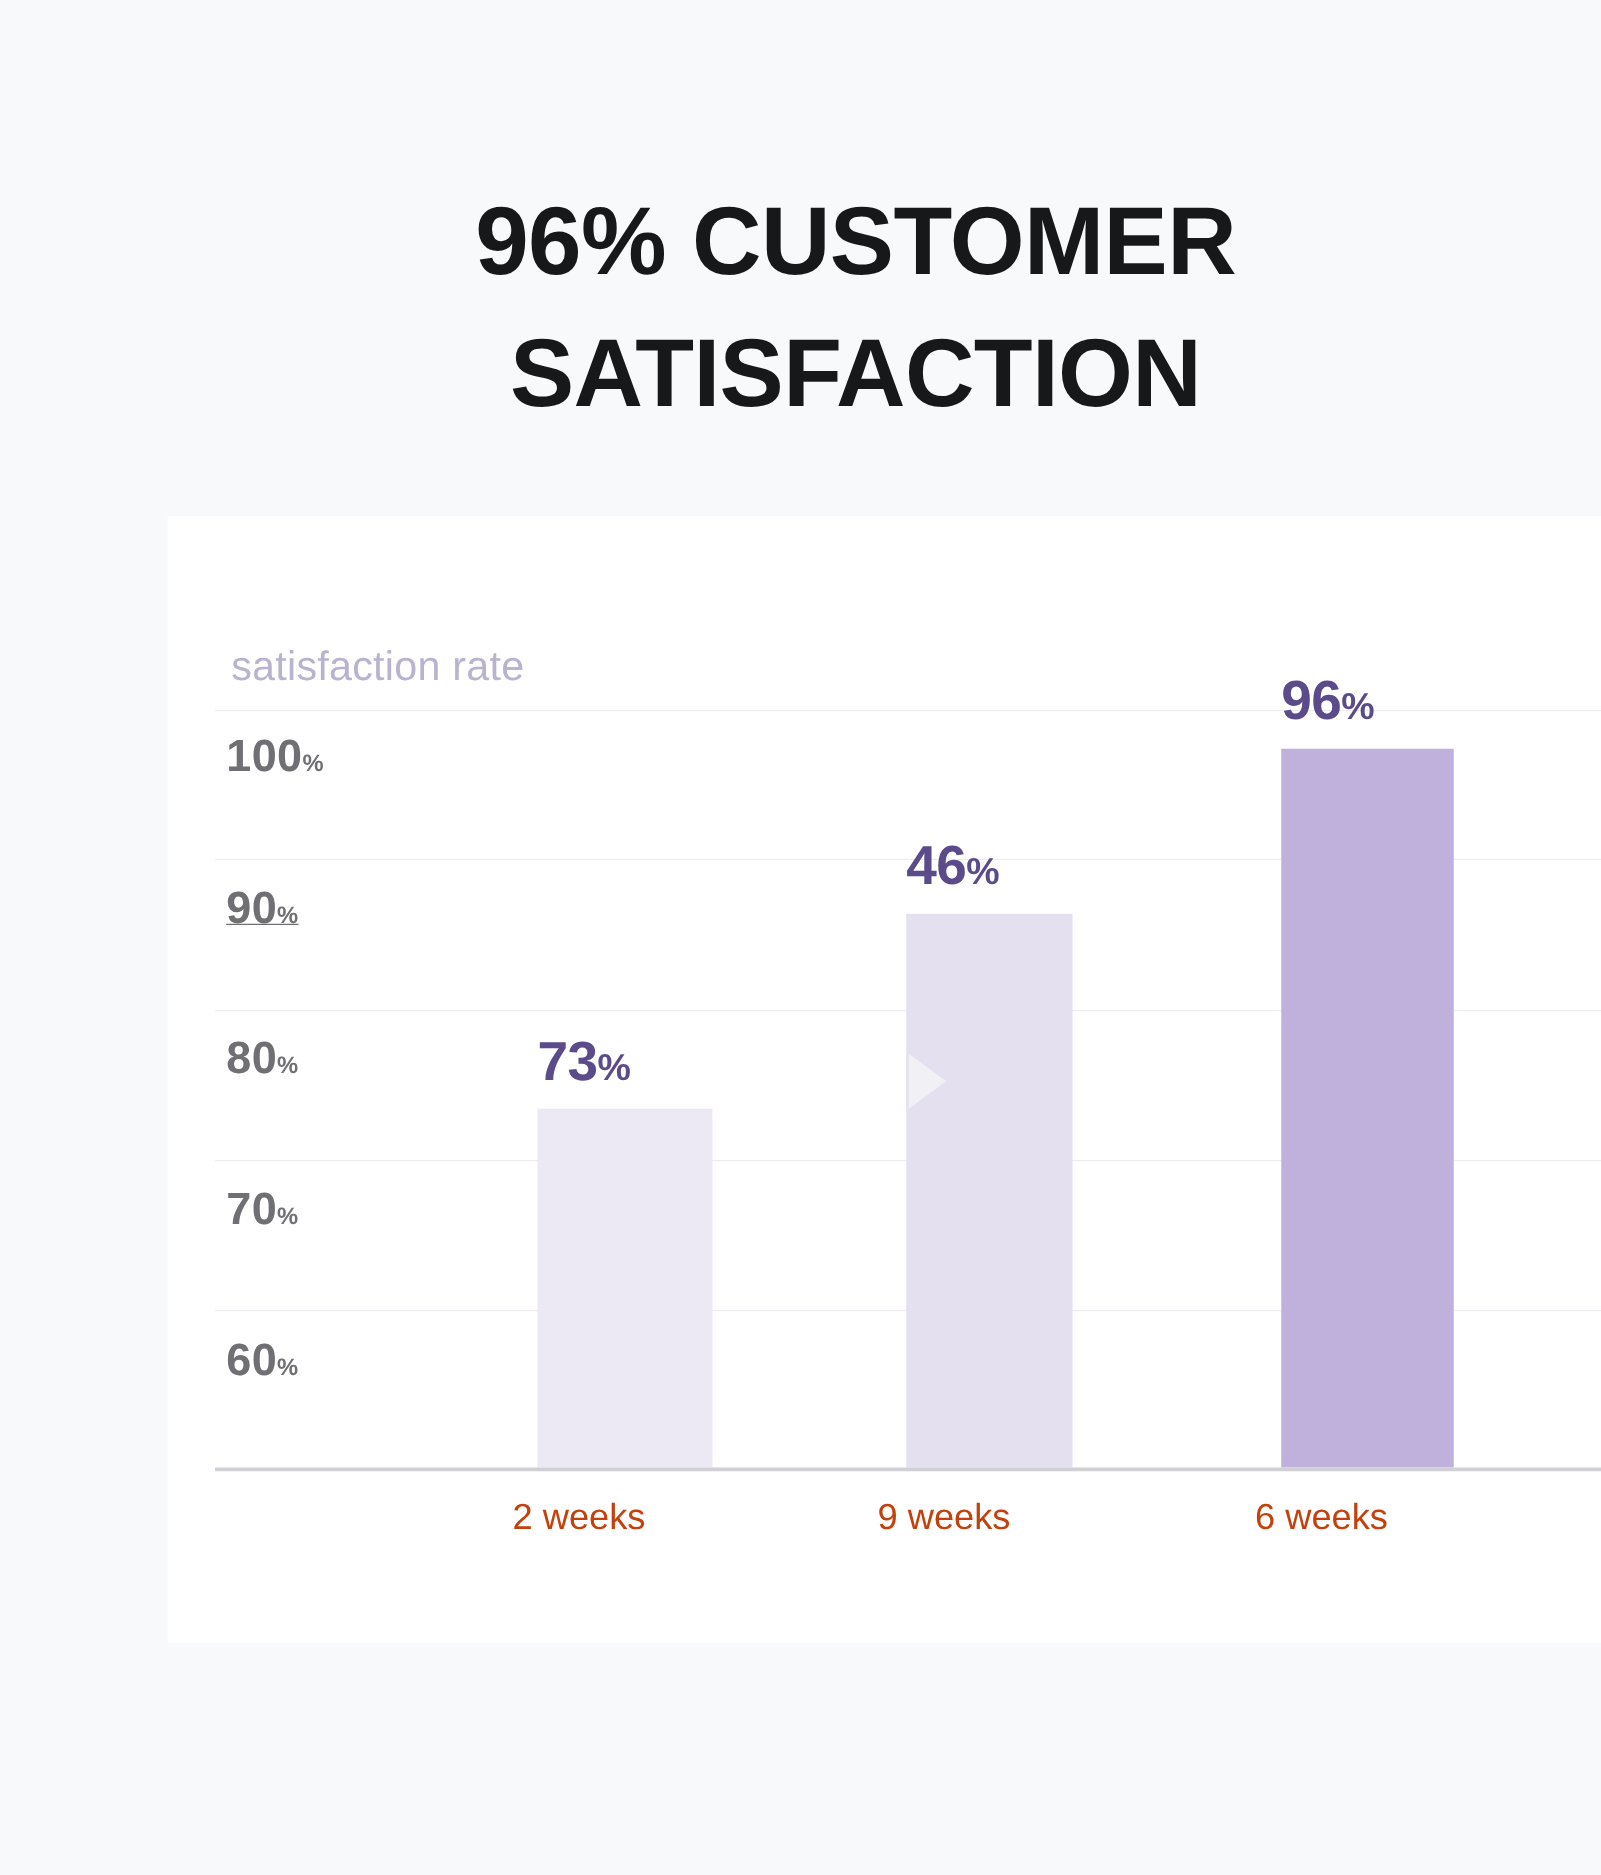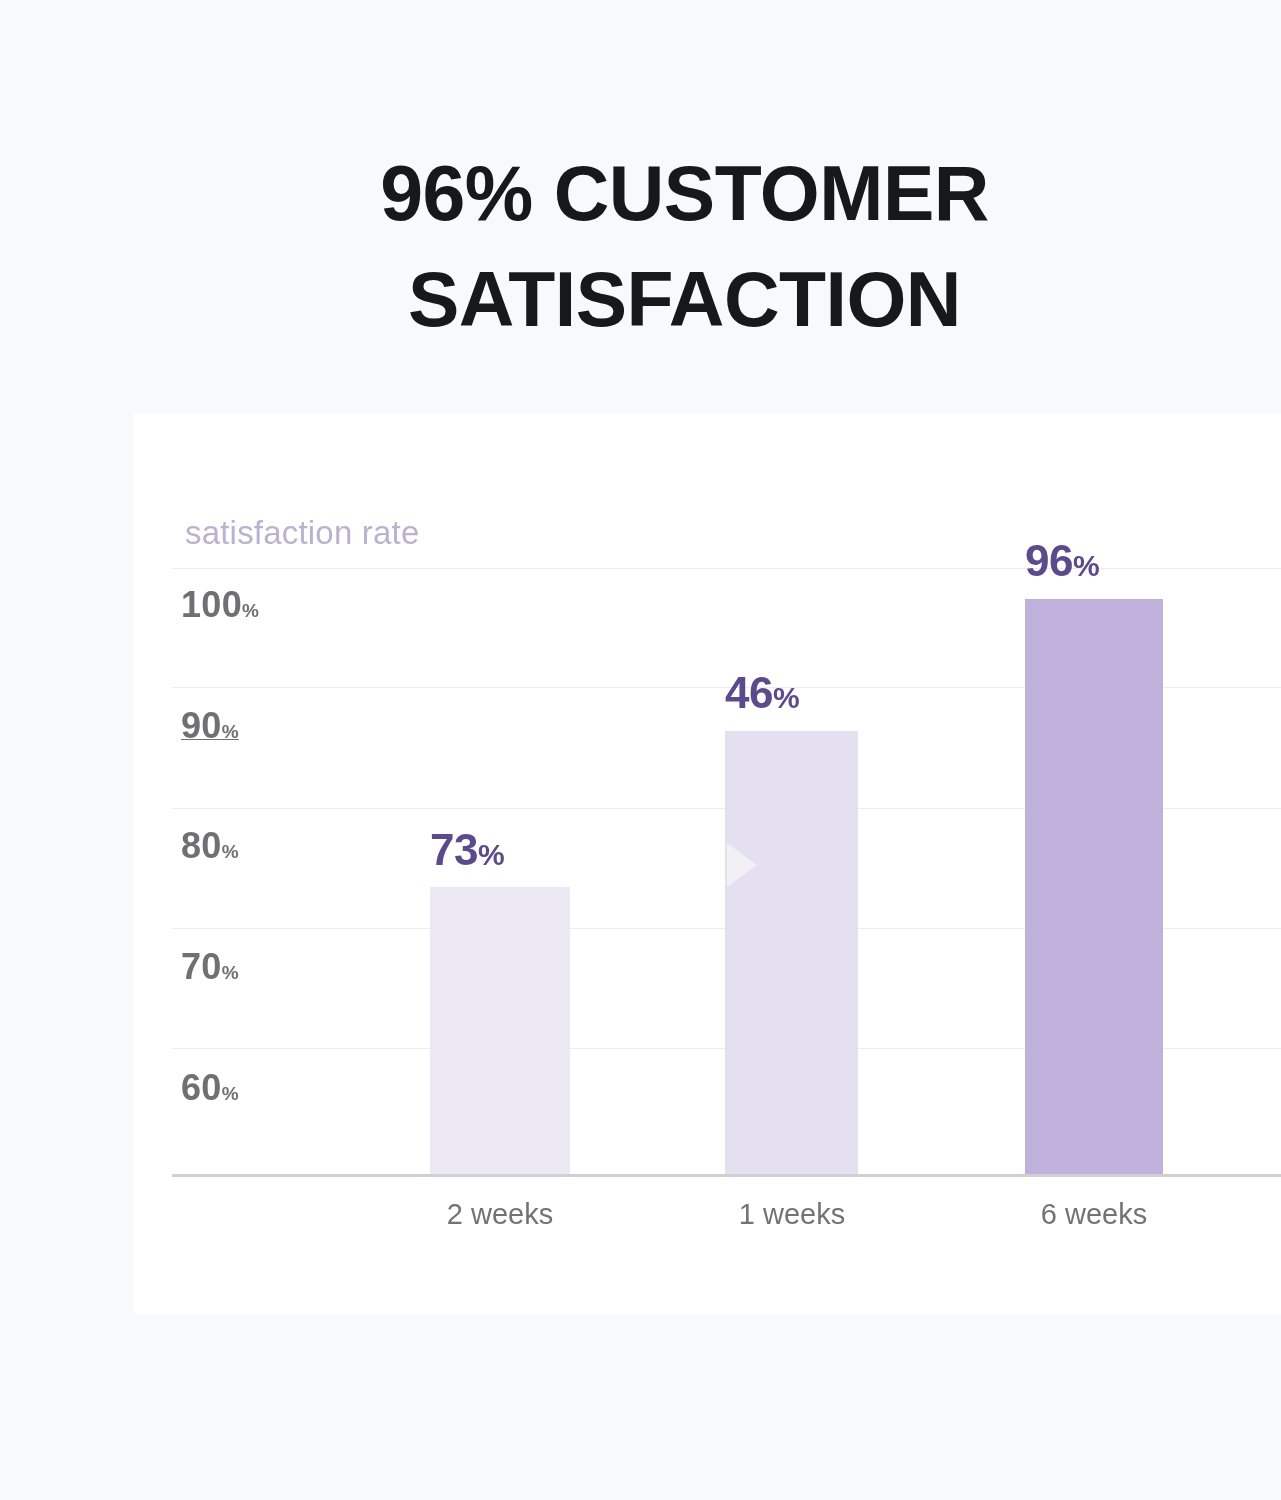--- a/index.html
+++ b/index.html
@@ -118,22 +118,21 @@
   .bar-value .bv-pct {
     font-size: 30px;
     font-weight: bold;
     letter-spacing: -0.5px;
   }
 
   .cat-label {
     position: absolute;
     top: 785px;
     font-size: 29px;
-    color: #737373;
-    text-align: center;
+    color: #c2410c;
     white-space: nowrap;
   }
 
   #arrow-marker {
     position: absolute;
     left: 593px;
     top: 430px;
     width: 0;
     height: 0;
     border-top: 22px solid transparent;
@@ -189,17 +188,17 @@
     <div class="bar-value" style="left:591px; width:133px; top:255px;">
       <span class="bv-num">46</span><span class="bv-pct">%</span>
     </div>
     <div class="bar-value" style="left:891px; width:138px; top:123px;">
       <span class="bv-num">96</span><span class="bv-pct">%</span>
     </div>
 
     <div class="baseline"></div>
 
     <div class="cat-label" style="left:276px; width:180px;">2 weeks</div>
-    <div class="cat-label" style="left:568px; width:180px;">1 weeks</div>
+    <div class="cat-label" style="left:568px; width:180px;">9 weeks</div>
     <div class="cat-label" style="left:870px; width:180px;">6 weeks</div>
 
   </div>
 </div>
 
 </body></html>

